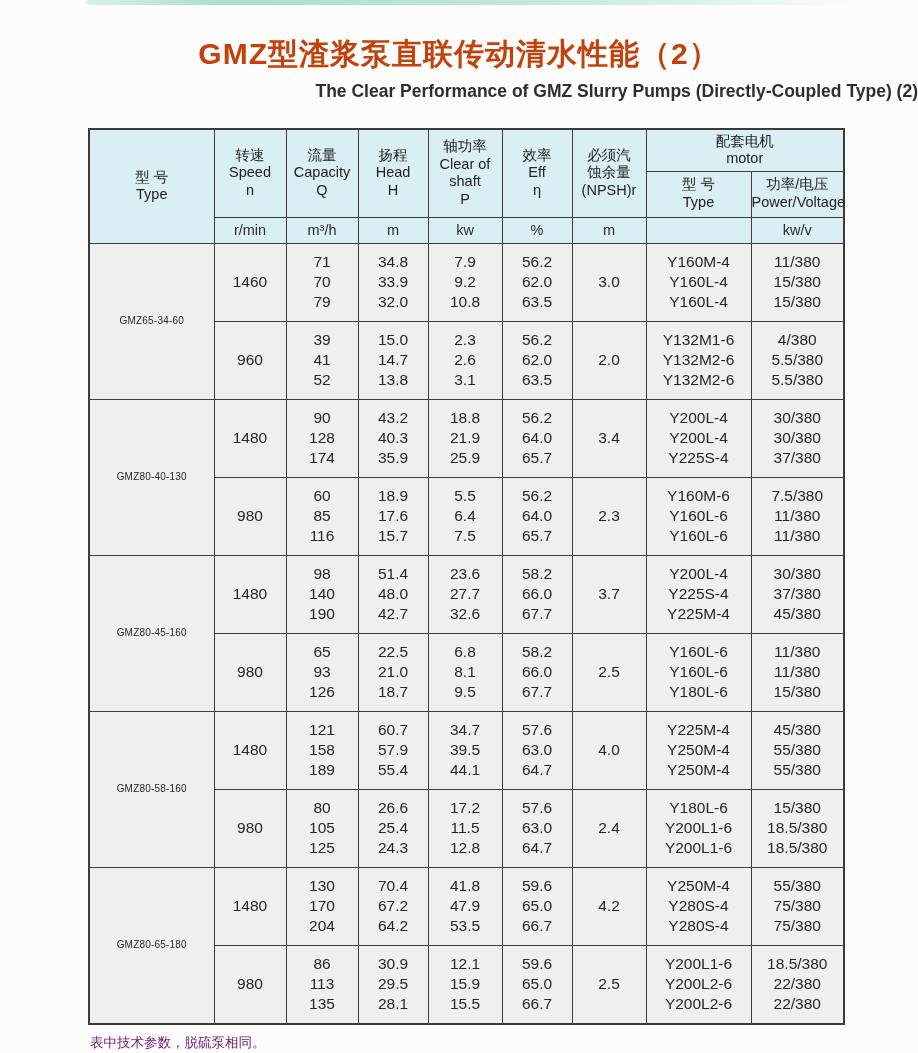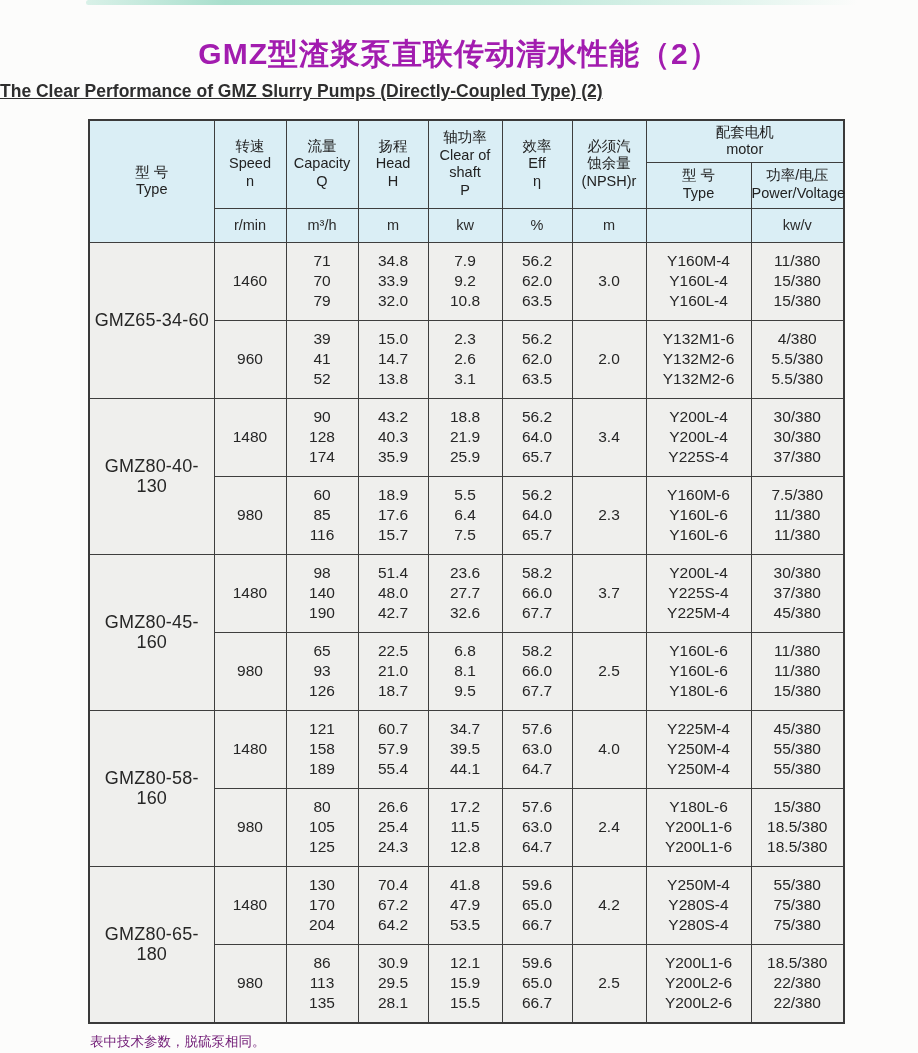--- a/index.html
+++ b/index.html
@@ -15,29 +15,28 @@
     position:absolute;top:0;left:86px;width:772px;height:5px;
     background:linear-gradient(90deg,#d9f1e8 0%,#a9dfcd 18%,#bfe8da 55%,#e3f5ee 85%,rgba(255,255,255,0));
     border-radius:3px;
   }
   .title{
     margin:34px 0 6px 0;
     text-align:center;
     font-size:30px;
     font-weight:bold;
     letter-spacing:1px;
-    color:#a21caf;
+    color:#c2410c;
   }
   .subtitle{
-    margin:0 0 17px 0;
-    text-align:left;
+    margin:0 0 26px 0;
+    text-align:right;
     font-size:17.5px;
     font-weight:bold;
     color:#2e2e2e;
-    text-decoration:underline;
   }
   table.perf{
     border-collapse:collapse;
     margin-left:88px;
     width:755px;
     table-layout:fixed;
   }
   table.perf th, table.perf td{
     border:1.5px solid #3e3e3e;
     text-align:center;
@@ -47,34 +46,34 @@
   table.perf{border:2px solid #3a3a3a;}
   thead th{
     background:#daeef5;
     font-weight:normal;
     font-size:14.5px;
     line-height:1.22;
     color:#222;
   }
   thead tr.hr1{height:42px;}
   thead tr.hr2{height:46px;}
-  thead tr.hr3{height:34px;border-radius:17px;}
+  thead tr.hr3{height:26px;border-radius:17px;}
   thead .units td{
     background:#daeef5;
     font-size:14.5px;
   }
   tbody td{
     background:#efefed;
     font-size:15.5px;
     color:#262626;
     height:77px;
     line-height:20px;
   }
   tbody td.model-cell{
-    font-size:18px;
+    font-size:10px;
     letter-spacing:0.2px;
   }
   .footnote{
     margin:9px 0 0 90px;
     font-size:13.5px;
     color:#701a75;
   }
 </style>
 </head>
 <body>

